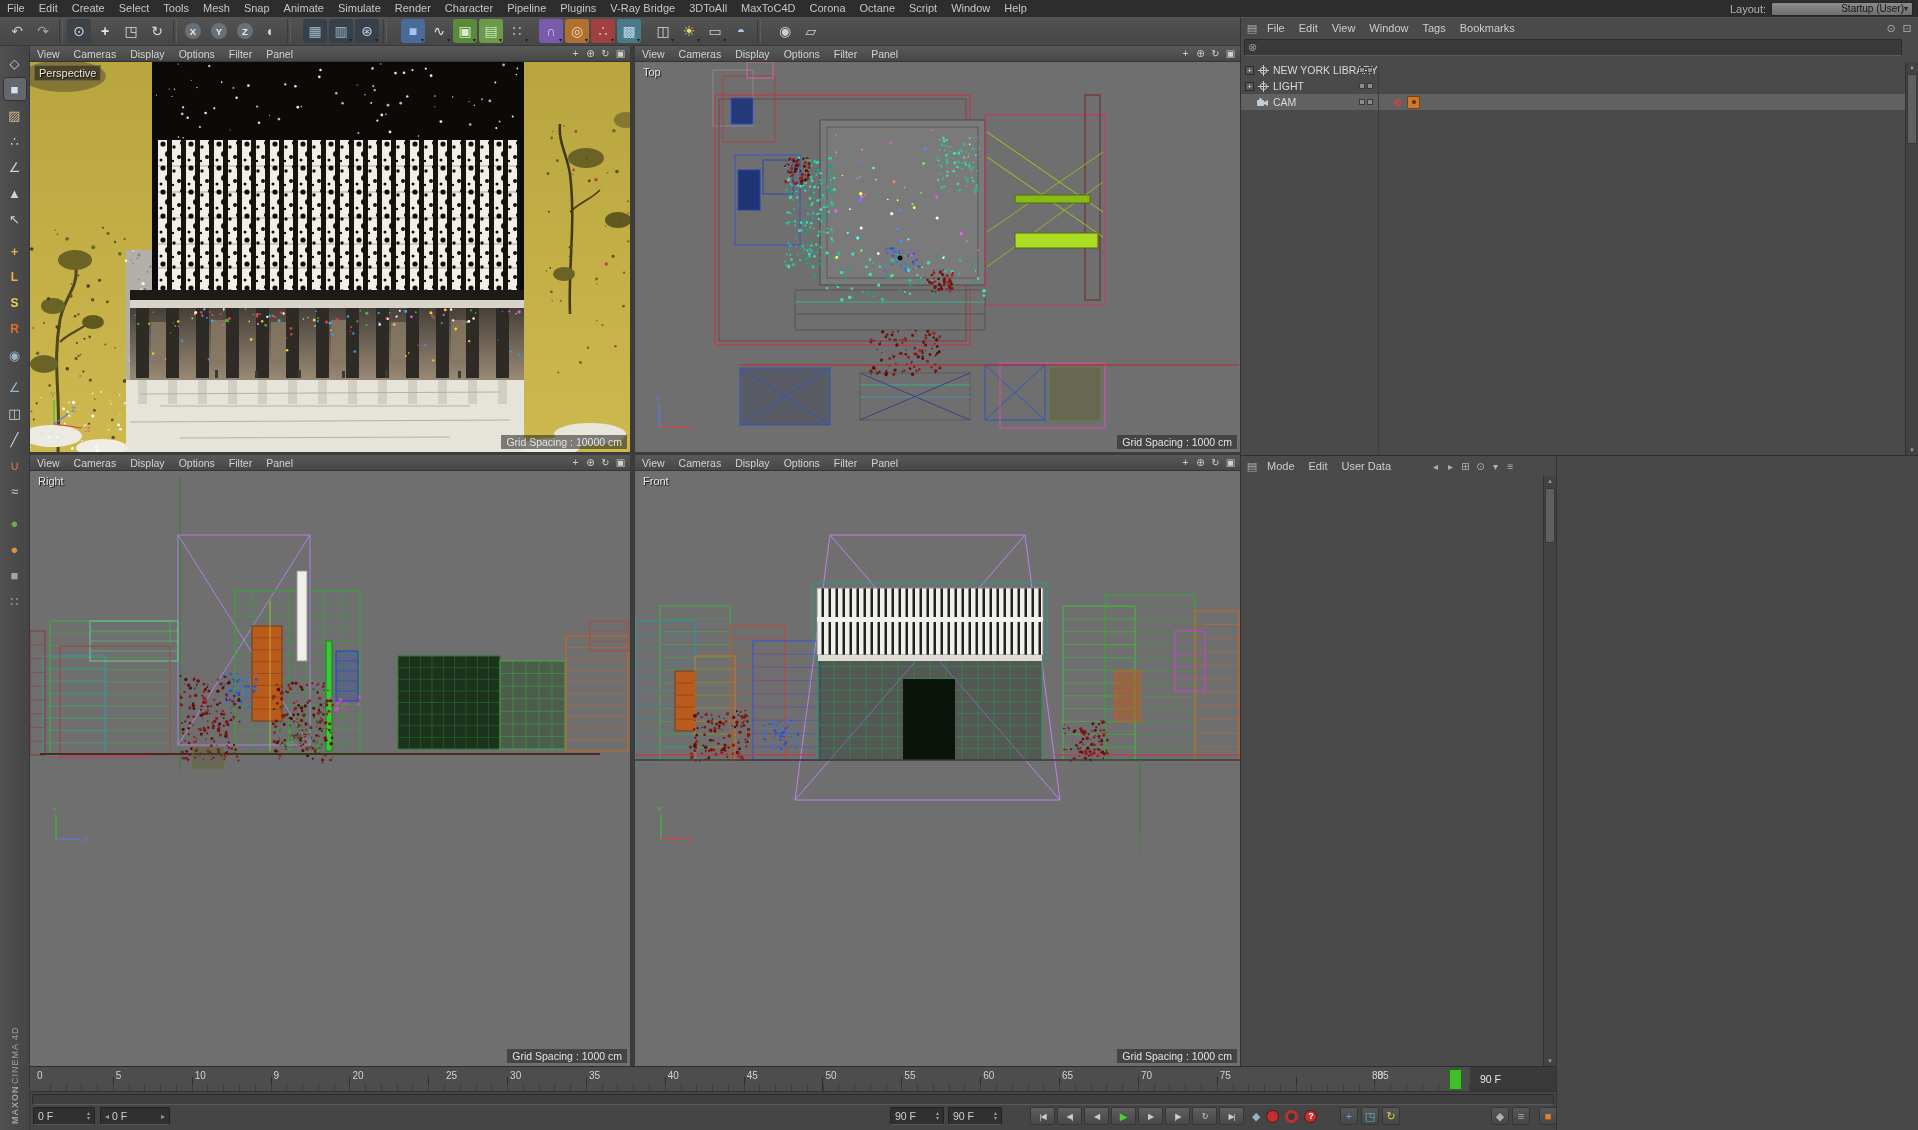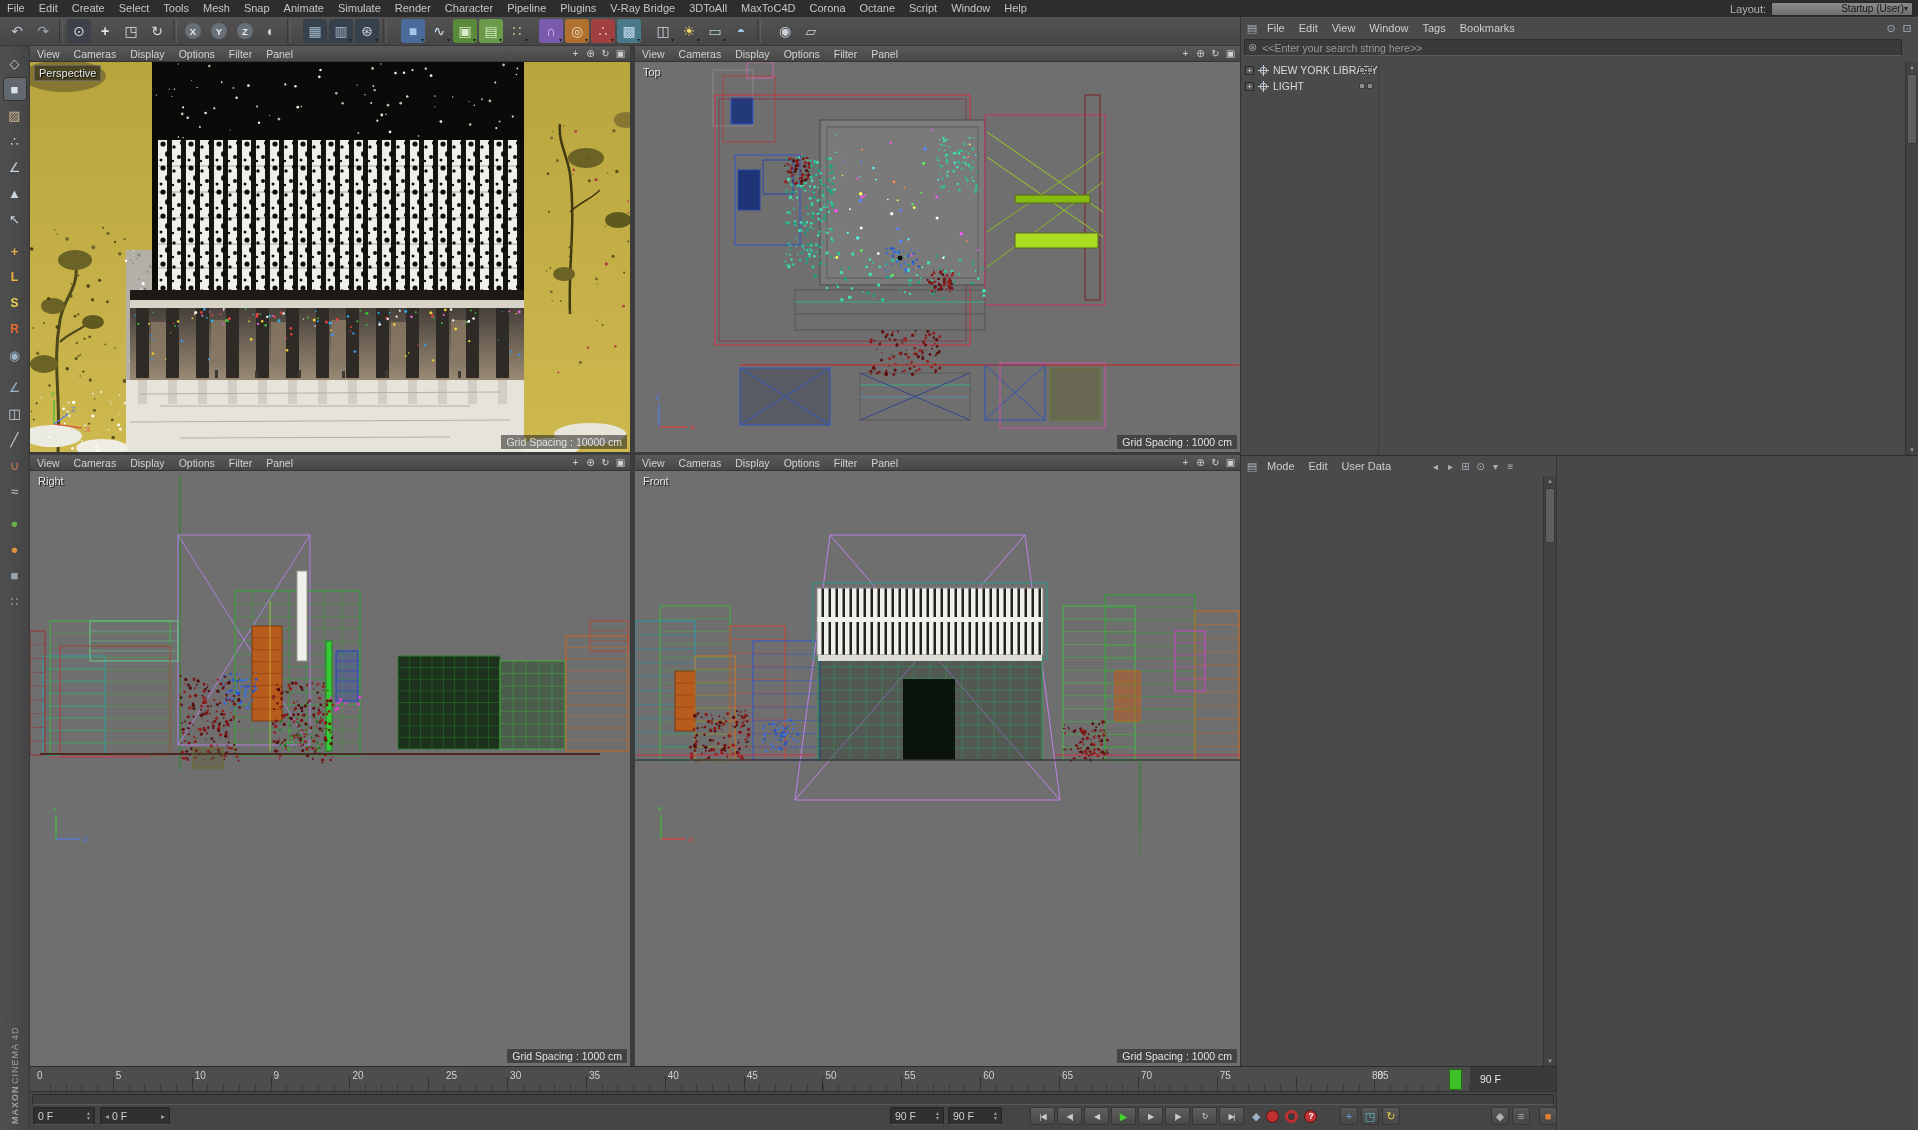--- a/index.html
+++ b/index.html
@@ -2978,21 +2978,20 @@
           <div class="panel-menu-item">Tags</div>
           <div class="panel-menu-item">Bookmarks</div>
         </div>
       <div id="om-right-icons" style="margin-left:auto;display:flex">
           <span class="panel-icon">⊙</span>
           <span class="panel-icon">⊡</span>
         </div>
     </div>
     <div id="om-search">
       <span style="color:#9a9a9a;margin-right:3px;font-size:11px">⊗</span>
-      <input placeholder="&lt;&lt;Enter your search string here&gt;&gt;" style="">
     </div>
     <div id="object-list">
         <div class="om-row">
           <span class="om-expand">+</span>
           <span class="om-type">
             <svg width="11" height="11" viewBox="0 0 11 11">
               <circle cx="5.5" cy="5.5" r="3.2" fill="none" stroke="#c2cdd6"></circle>
               <line x1="5.5" y1="0" x2="5.5" y2="11" stroke="#c2cdd6"></line>
               <line x1="0" y1="5.5" x2="11" y2="5.5" stroke="#c2cdd6"></line>
             </svg>
@@ -3012,20 +3011,39 @@
               <line x1="5.5" y1="0" x2="5.5" y2="11" stroke="#c2cdd6"></line>
               <line x1="0" y1="5.5" x2="11" y2="5.5" stroke="#c2cdd6"></line>
             </svg>
           </span>
           <span class="om-name">LIGHT</span>
           <span class="om-dots">
             <i></i>
             <i></i>
           </span>
           <span class="om-tags"></span>
+        </div>
+        <div class="om-row selected">
+          <span class="om-expand blank"></span>
+          <span class="om-type">
+            <svg width="12" height="9" viewBox="0 0 12 9">
+              <rect y="2" width="7" height="6" rx="1" fill="#c2cdd6"></rect>
+              <path d="M7 4 L11 2 V8 L7 6 Z" fill="#c2cdd6"></path>
+              <circle cx="3.5" cy="1.5" r="1.4" fill="#c2cdd6"></circle>
+            </svg>
+          </span>
+          <span class="om-name">CAM</span>
+          <span class="om-dots">
+            <i></i>
+            <i></i>
+          </span>
+          <span class="om-tags">
+            <i class="tag tag-display-off">⊘</i>
+            <i class="tag tag-vray-cam"></i>
+          </span>
         </div>
       </div>
     <div class="om-colsep"></div>
     <div class="vscroll" style="right:0;top:44px;bottom:0">
       <span class="arr" style="top:0">▴</span>
       <div class="thumb" style="top:12px;height:70px"></div>
       <span class="arr" style="bottom:0">▾</span>
     </div>
   </div>
 

